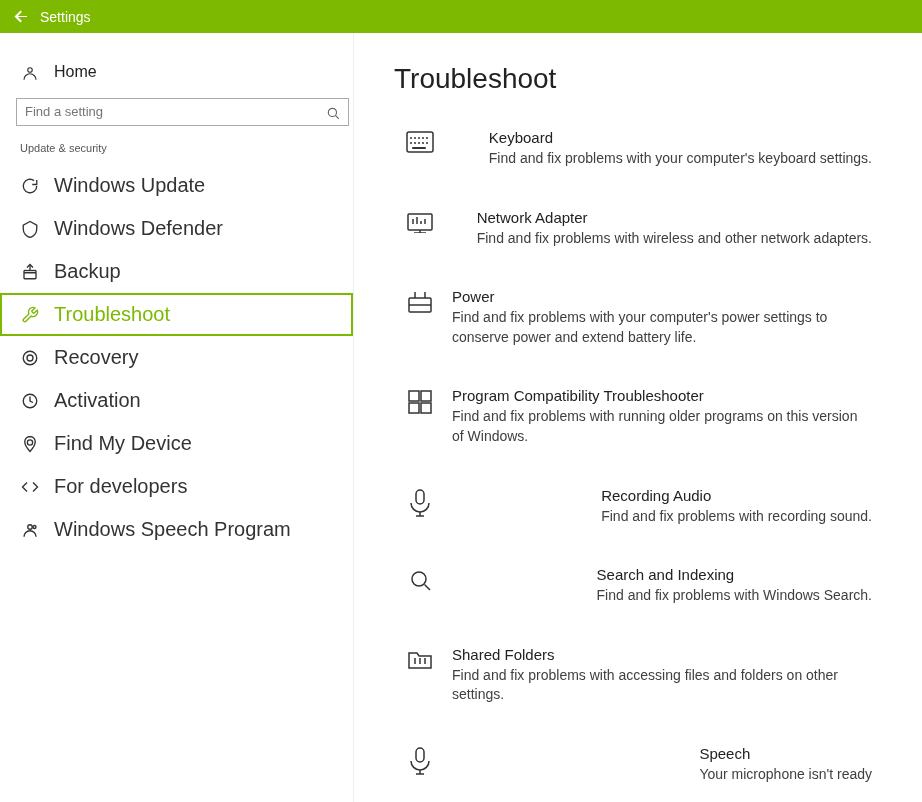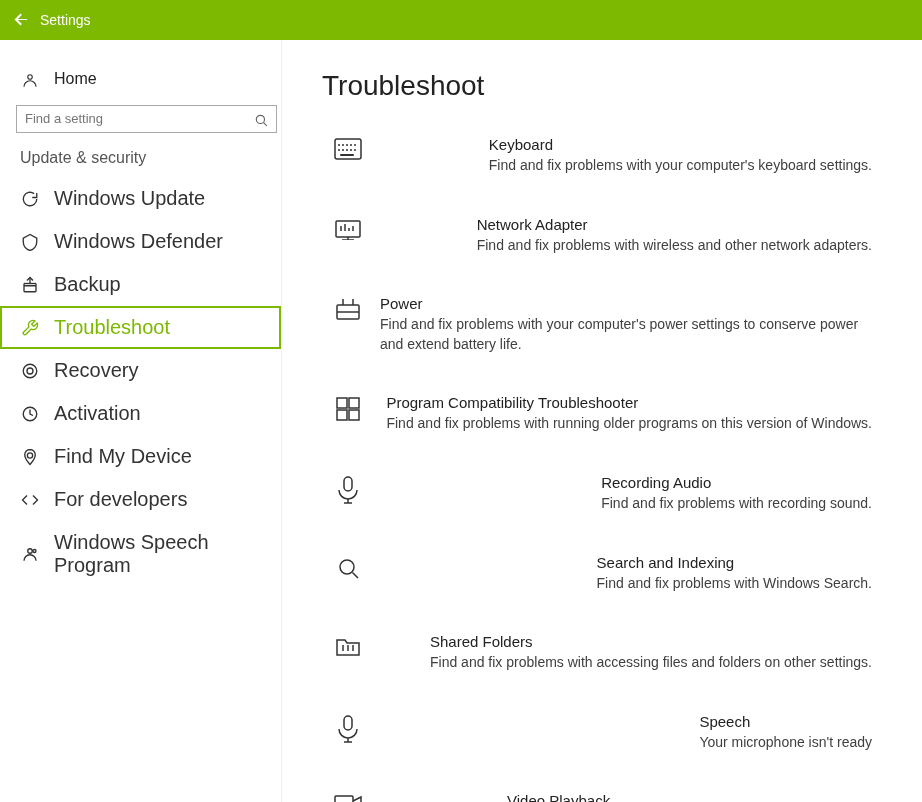--- a/index.html
+++ b/index.html
@@ -9,21 +9,21 @@
       width: 922px;
       height: 802px;
       overflow: hidden;
       display: flex;
       flex-direction: column;
     }
 
     
     .title-bar {
       background: #7cb900;
-      height: 40px;
+      height: 33px;
       display: flex;
       align-items: center;
       padding: 0 12px;
       gap: 10px;
       flex-shrink: 0;
     }
     .title-bar-back {
       color: #fff;
       font-size: 18px;
       cursor: pointer;
@@ -38,21 +38,21 @@
 
     
     .main-layout {
       display: flex;
       flex: 1;
       overflow: hidden;
     }
 
     
     .sidebar {
-      width: 282px;
+      width: 354px;
       flex-shrink: 0;
       padding: 20px 0 0 0;
       overflow-y: auto;
       border-right: 1px solid #eee;
     }
     .sidebar-home {
       display: flex;
       align-items: center;
       gap: 14px;
       padding: 10px 20px 16px 20px;
@@ -77,21 +77,21 @@
       font-size: 13px;
       color: #555;
       font-family: 'Segoe UI', Arial, sans-serif;
     }
     .search-icon-btn {
       color: #555;
       font-size: 14px;
       cursor: pointer;
     }
     .sidebar-section-label {
-      font-size: 16px;
+      font-size: 11px;
       color: #555;
       padding: 0 20px 10px 20px;
       display: block;
     }
     .sidebar-item {
       display: flex;
       align-items: center;
       gap: 14px;
       padding: 10px 20px;
       cursor: pointer;

